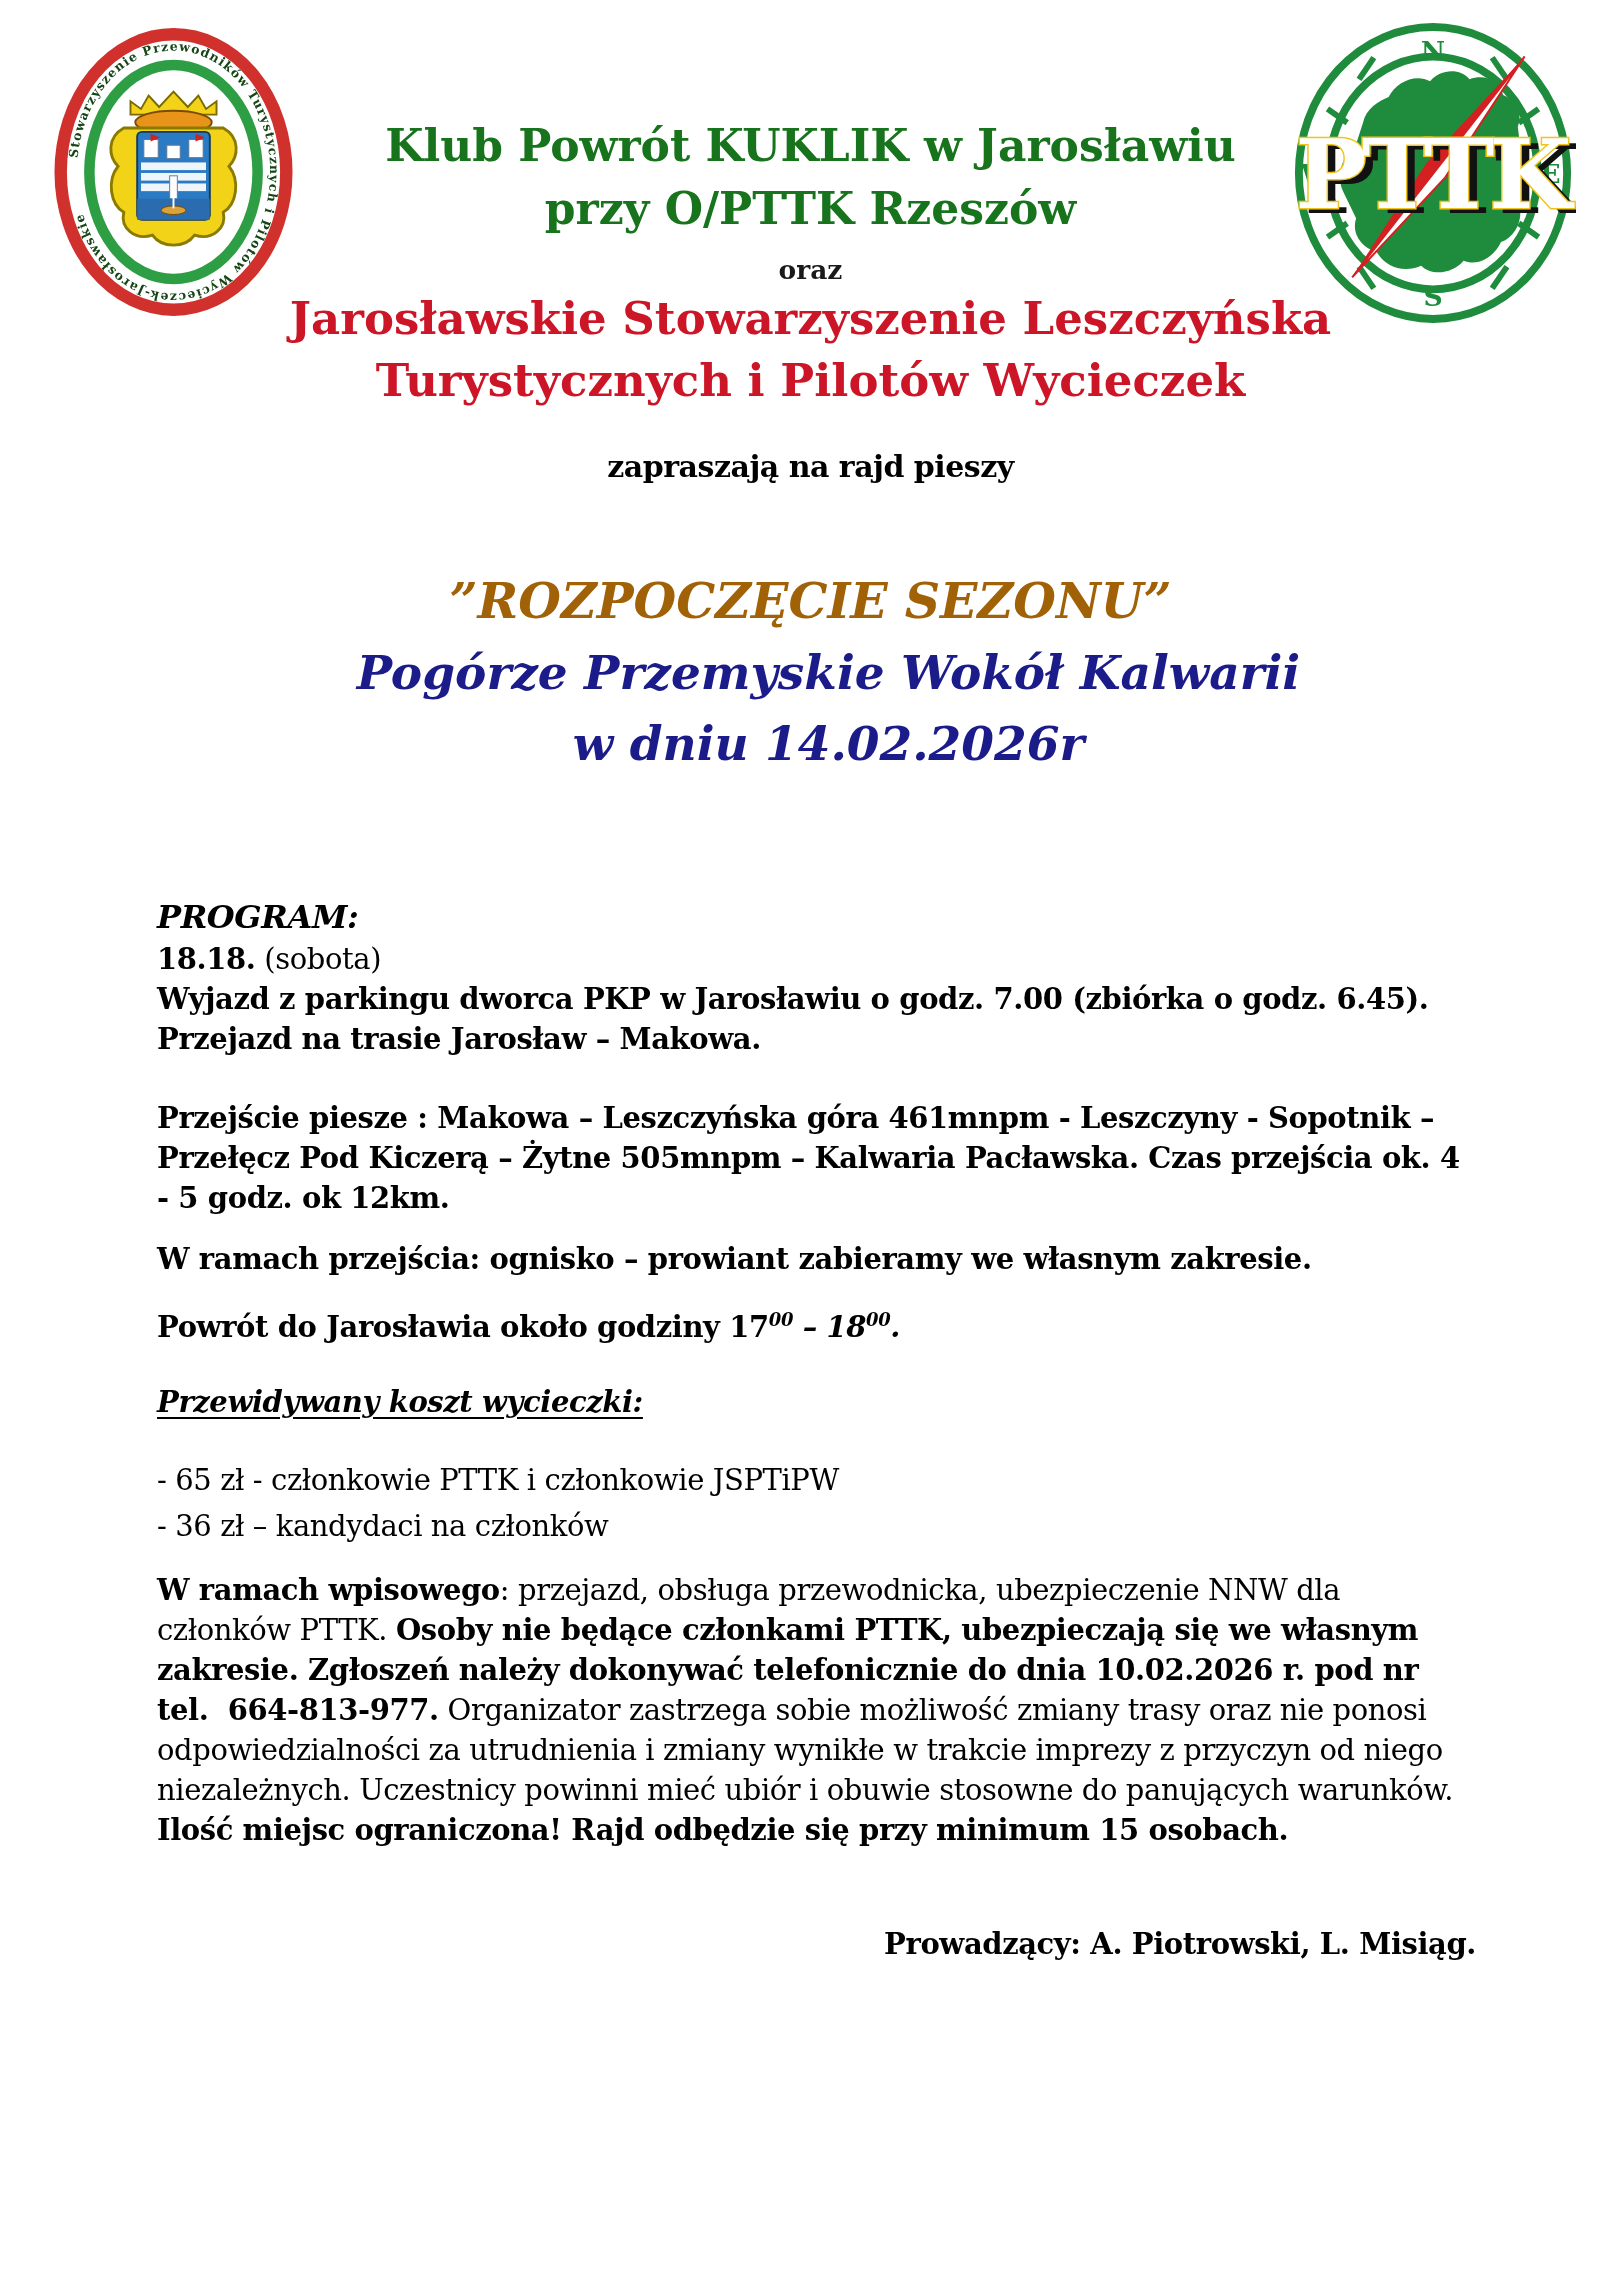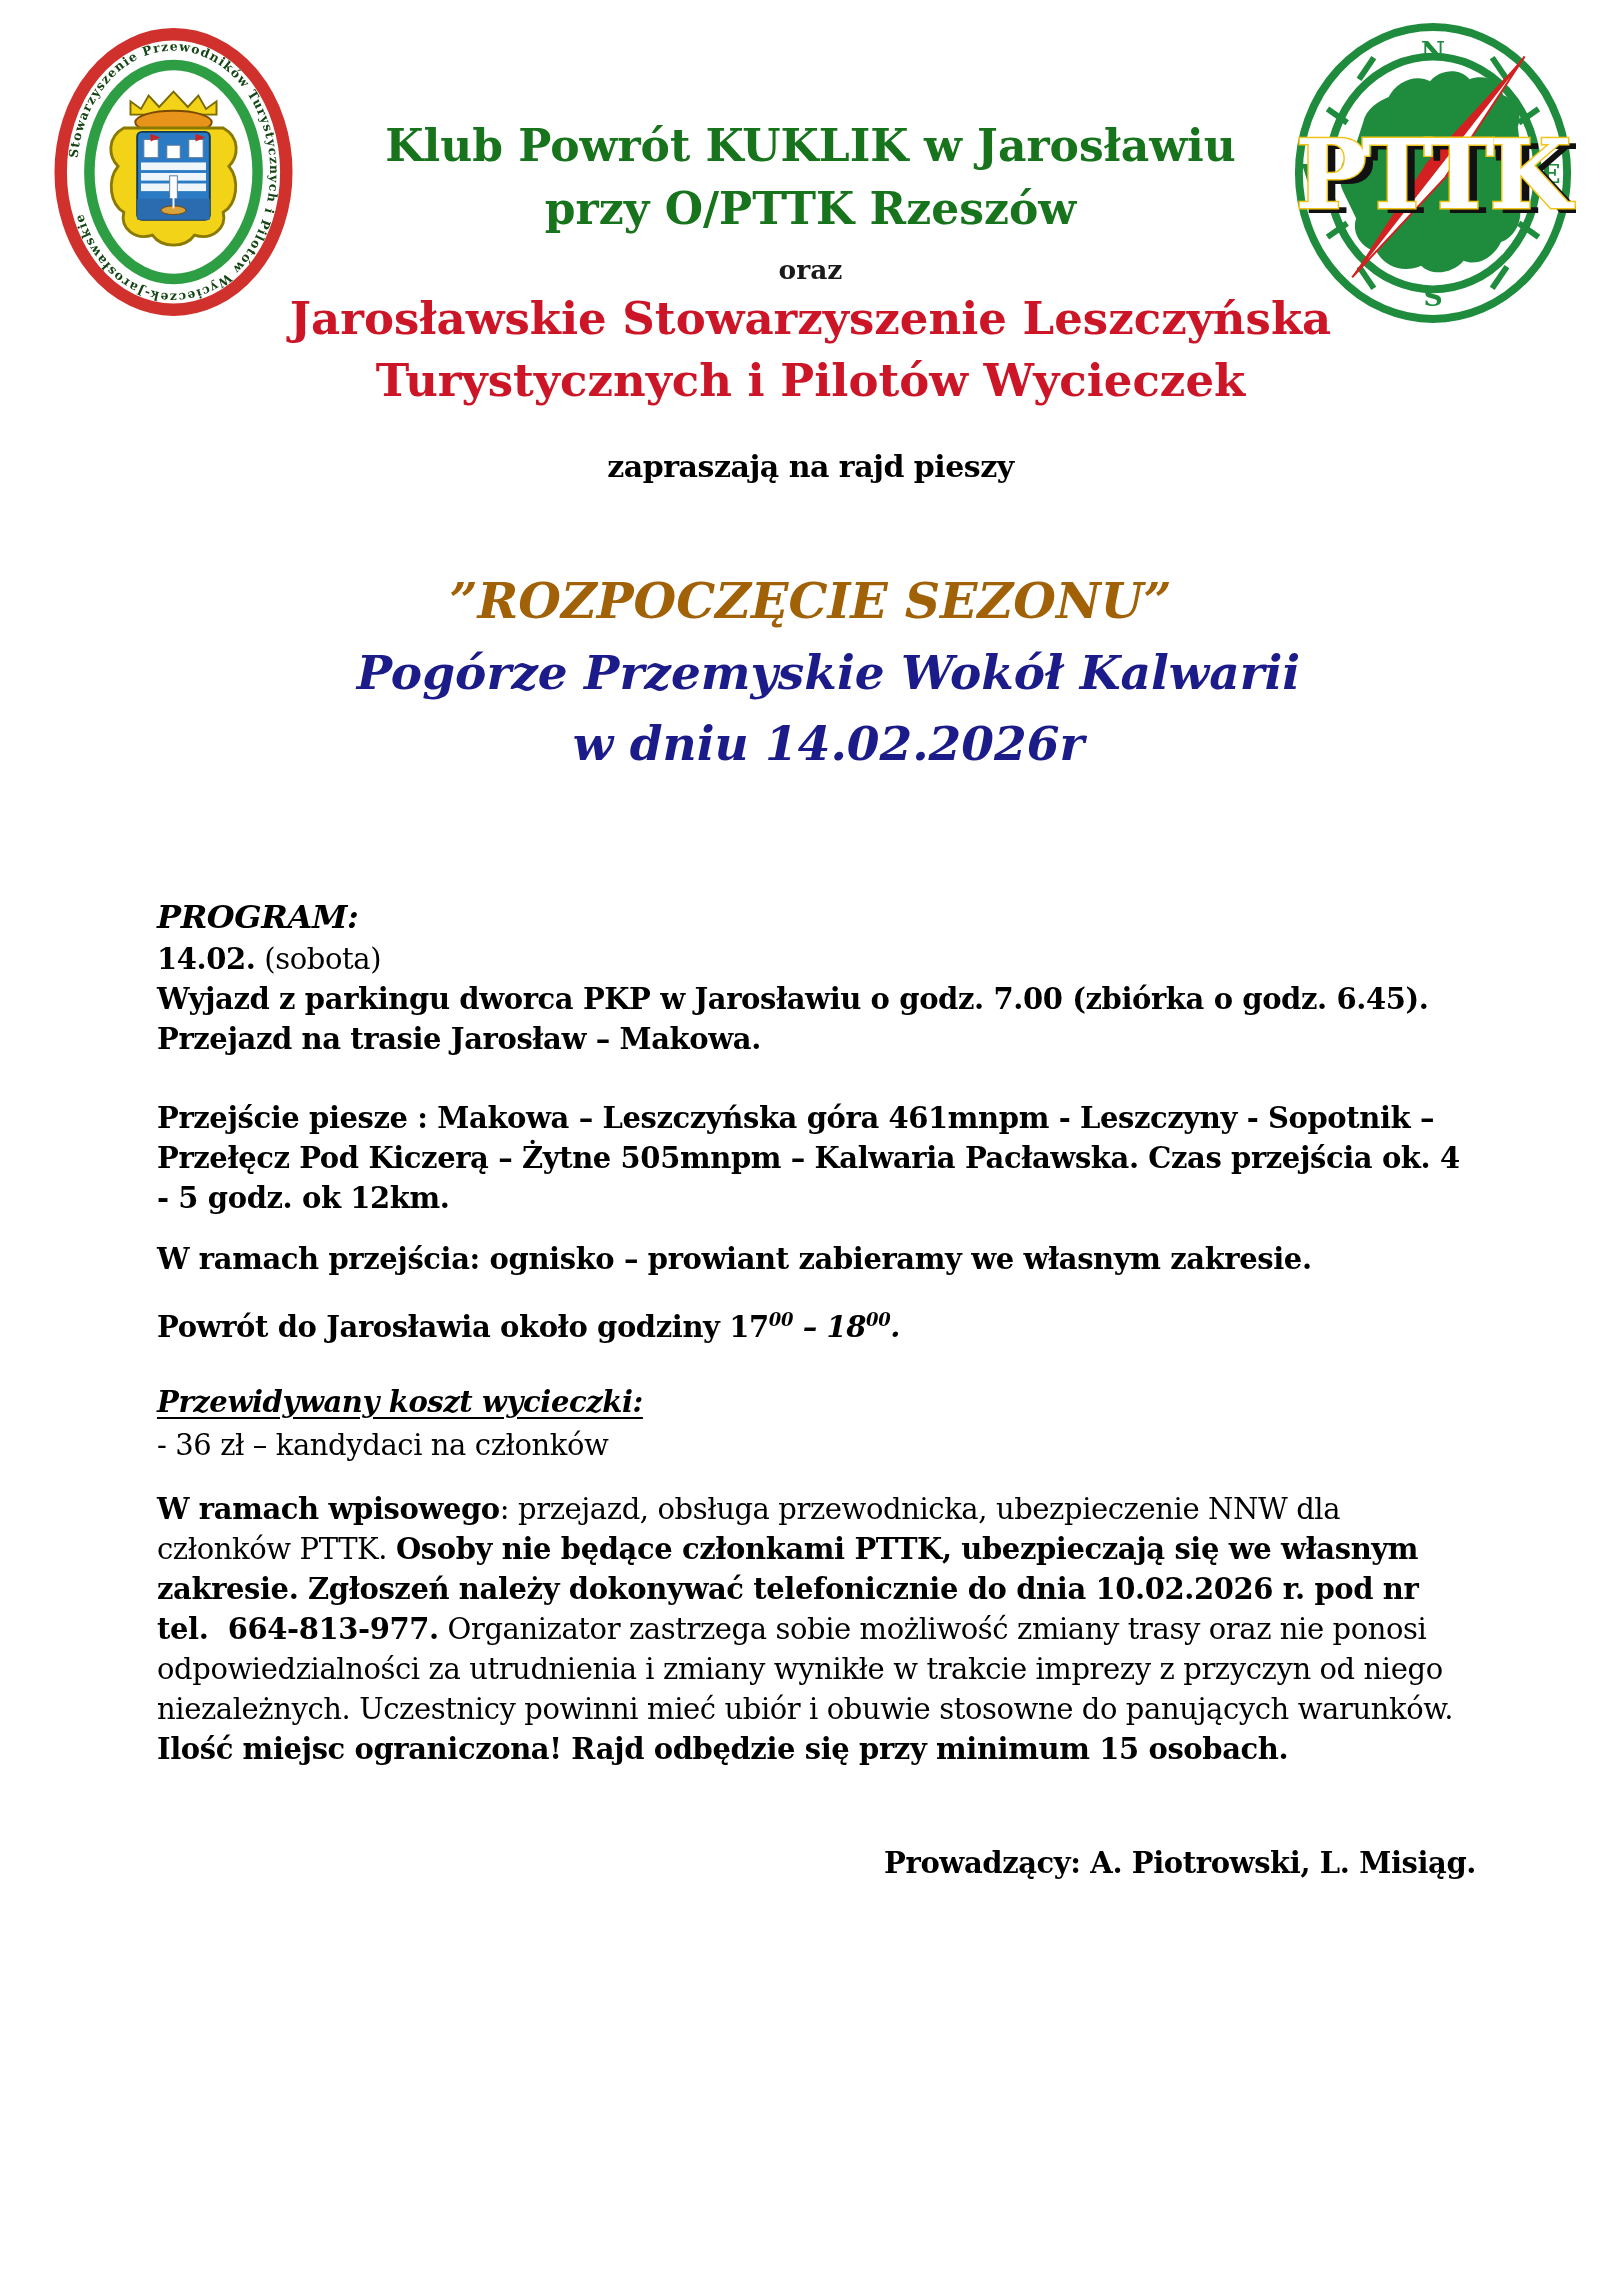--- a/index.html
+++ b/index.html
@@ -118,25 +118,26 @@
   </div>
 
   <div class="title">
     <div class="t-purple">”ROZPOCZĘCIE SEZONU”</div>
     <div class="t-navy">Pogórze Przemyskie Wokół Kalwarii</div>
     <div class="t-navy t-navy2">w dniu 14.02.2026r</div>
   </div>
 
   <div class="body-block">
     <div class="s-heading">PROGRAM:</div>
-    <p class="para"><span style="font-weight: bold;">14.02.</span><span> (sobota)</span></p>
+    <p class="para"><span style="font-weight: bold;">18.18.</span><span> (sobota)</span></p>
     <p class="para"><span style="font-weight: bold;">Wyjazd z parkingu dworca PKP w Jarosławiu o godz. 7.00 (zbiórka o godz. 6.45). Przejazd na trasie Jarosław – Makowa.</span></p>
     <p class="para gap-lg"><span style="font-weight: bold;">Przejście piesze : Makowa – Leszczyńska góra 461mnpm - Leszczyny - Sopotnik – Przełęcz Pod Kiczerą – Żytne 505mnpm – Kalwaria Pacławska. Czas przejścia ok. 4 - 5 godz. ok 12km.</span></p>
     <p class="para gap-sm"><span style="font-weight: bold;">W ramach przejścia: ognisko – prowiant zabieramy we własnym zakresie.</span></p>
     <p class="para gap-md"><span style="font-weight: bold; ">Powrót do Jarosławia około godziny 17</span><sup style="font-weight: bold; font-style: italic;">00</sup><span style="font-weight: bold; font-style: italic;"> – 18</span><sup style="font-weight: bold; font-style: italic;">00</sup><span style="font-weight: bold; font-style: italic;">.</span></p>
     <p class="para gap-xl"><span class="seg-u" style="font-weight: bold; font-style: italic;">Przewidywany koszt wycieczki:</span></p>
+    <p class="para gap-xl cost-line"><span>- 65 zł - członkowie PTTK i członkowie JSPTiPW</span></p>
     <p class="para cost-line"><span>- 36 zł – kandydaci na członków</span></p>
     <p class="para gap-sm"><span style="font-weight: bold;">W ramach wpisowego</span><span>: przejazd, obsługa przewodnicka, ubezpieczenie NNW dla członków PTTK. </span><span style="font-weight: bold;">Osoby nie będące członkami PTTK, ubezpieczają się we własnym zakresie. Zgłoszeń należy dokonywać telefonicznie do dnia 10.02.2026 r. pod nr tel.&nbsp; 664-813-977.</span><span> Organizator zastrzega sobie możliwość zmiany trasy oraz nie ponosi odpowiedzialności za utrudnienia i zmiany wynikłe w trakcie imprezy z przyczyn od niego niezależnych. Uczestnicy powinni mieć ubiór i obuwie stosowne do panujących warunków. </span><span style="font-weight: bold;">Ilość miejsc ograniczona! Rajd odbędzie się przy minimum 15 osobach.</span></p>
     <p class="para leaders"><span style="font-weight: bold;">Prowadzący: A. Piotrowski, L. Misiąg.</span></p>
   </div>
 
 </div>
 
 
 </body></html>

